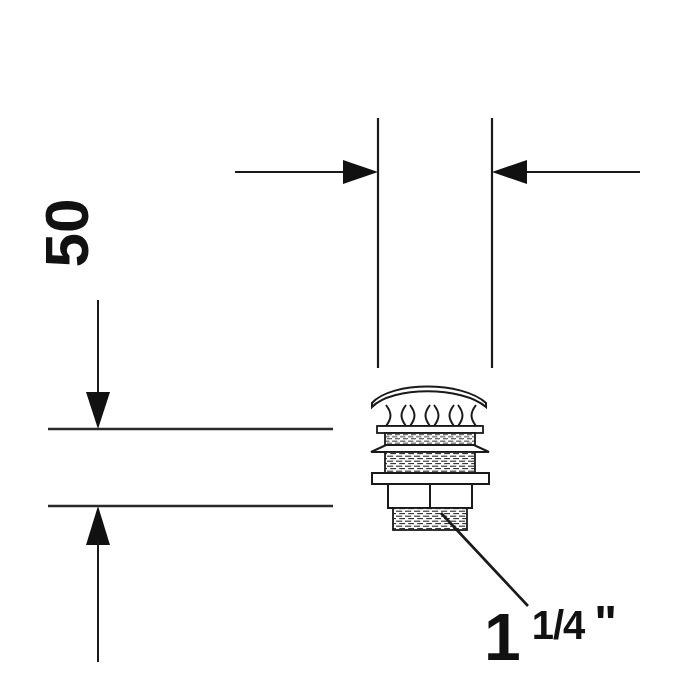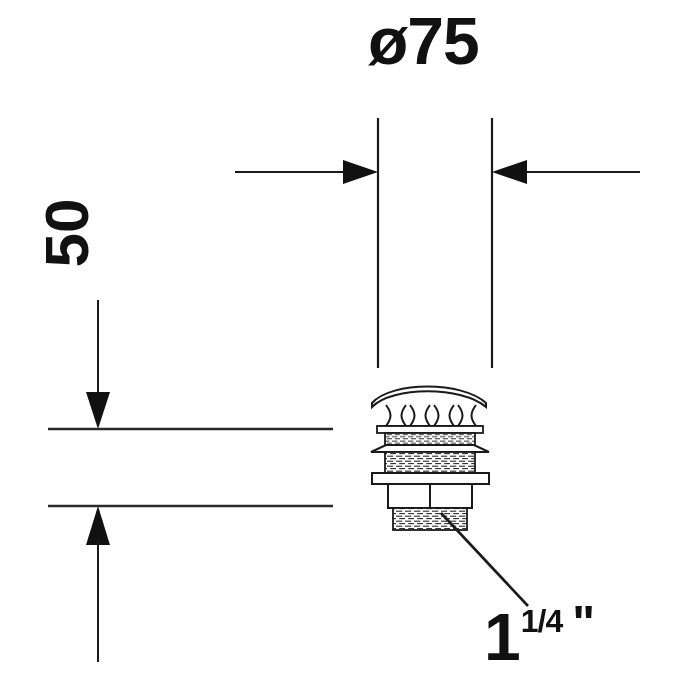--- a/index.html
+++ b/index.html
@@ -54,23 +54,23 @@
     font-size: 62px;
     letter-spacing: -1px;
     display: flex;
     align-items: flex-start;
   }
   #label-thread .whole {
     font-size: 66px;
     line-height: 0.95;
   }
   #label-thread .frac {
-    font-size: 32px;
+    font-size: 40px;
     line-height: 0.95;
-    margin-left: 1px;
+    margin-left: 12px;
   }
   #label-thread .inchmark {
     font-size: 48px;
     line-height: 0.8;
     margin-left: 10px;
     margin-top: -2px;
   }
 </style>
 </head>
 <body>
@@ -149,21 +149,20 @@
       <rect x="388" y="484" width="84" height="24" fill="#ffffff" stroke="#1a1a1a" stroke-width="2"></rect>
       <line x1="430" y1="484" x2="430" y2="508" stroke="#1a1a1a" stroke-width="2"></line>
 
       <rect x="393" y="508" width="74" height="22" fill="url(#thread-hatch)" stroke="#1a1a1a" stroke-width="1.8"></rect>
     </g>
 
     <line x1="441" y1="513" x2="528" y2="606" stroke="#1a1a1a" stroke-width="2.6"></line>
 
   </svg>
 
-  <div class="dim-text" id="label-diameter">ø75</div>
 
   <div class="dim-text" id="label-height">50</div>
 
   <div class="dim-text" id="label-thread">
     <span class="whole">1</span>
     <span class="frac">1/4</span>
     <span class="inchmark">"</span>
   </div>
 
 </div>

